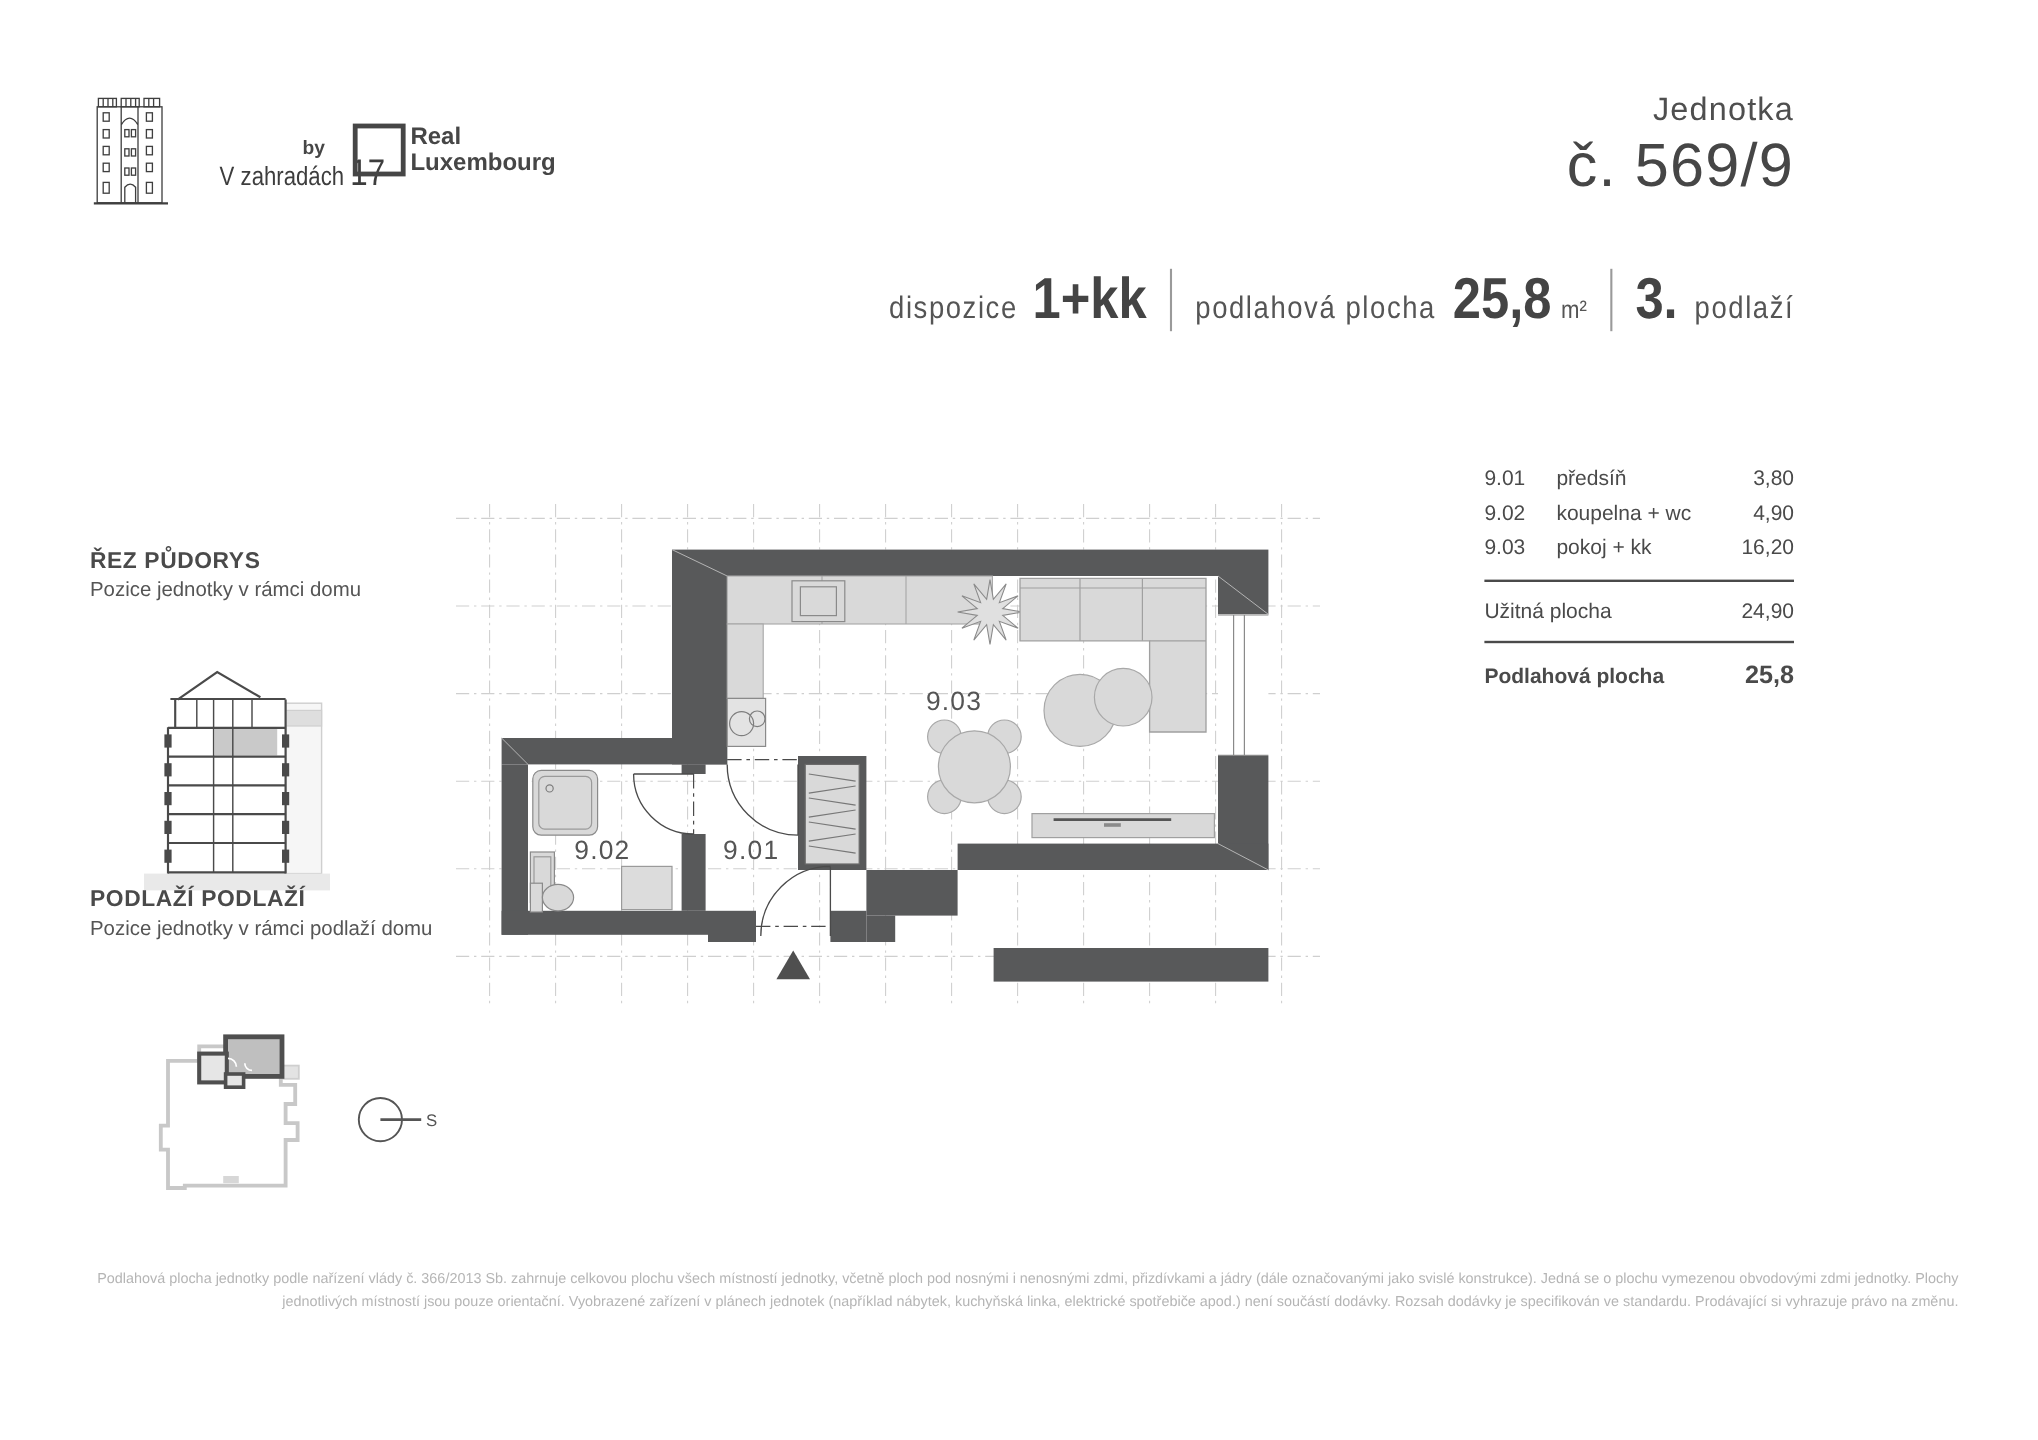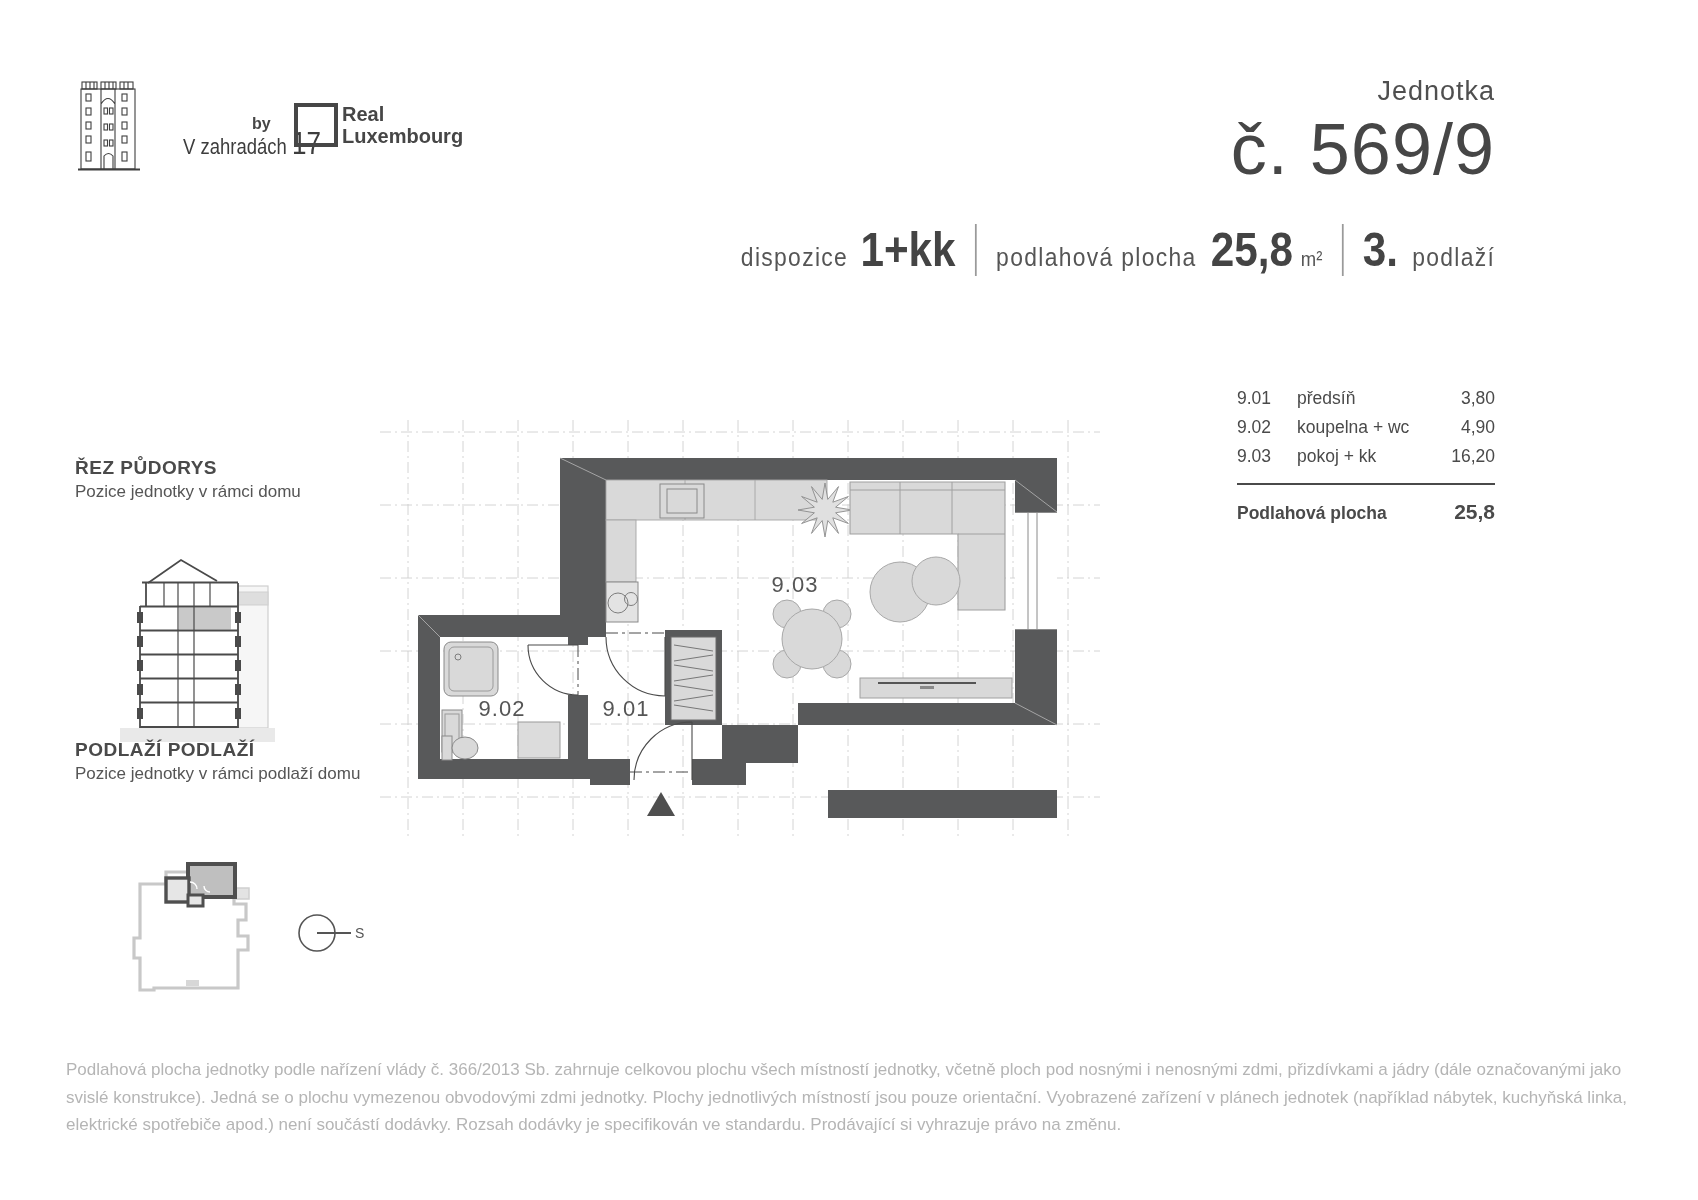--- a/index.html
+++ b/index.html
@@ -2,21 +2,21 @@
 <html><head>
 <meta charset="utf-8">
 <style>
   html,body{margin:0;padding:0;background:#ffffff;}
   body{font-family:"Liberation Sans", sans-serif;}
   #page{position:relative;width:1698px;height:1200px;background:#fff;overflow:hidden;}
   .abs{position:absolute;}
   .cond{transform:scaleX(.84);transform-origin:left center;display:inline-block;}
   
   .unit-label{font-size:27px;color:#4f4f4f;letter-spacing:1px;text-align:right;}
-  .unit-number{font-size:72px;color:#464646;letter-spacing:1px;text-align:right;}
+  .unit-number{font-size:51px;color:#464646;letter-spacing:1px;text-align:right;}
   .by-label{font-size:16px;font-weight:700;color:#464646;}
   .rl-square{width:36px;height:36px;border:4px solid #464646;}
   .rl-name{font-size:20px;font-weight:700;color:#464646;line-height:1.1;}
   .logo-name{font-size:22px;color:#3d3d3d;white-space:nowrap;}
   .logo-name b{font-size:31px;font-weight:500;}
   
   .spec{display:flex;align-items:baseline;color:#555;transform:scaleX(.88);transform-origin:right center;white-space:nowrap;}
   .spec .lbl{font-size:26px;letter-spacing:1.5px;}
   .spec .big{font-size:48px;font-weight:700;color:#444;letter-spacing:0;}
   .spec .unit{font-size:21px;margin-left:9px;}
@@ -29,21 +29,21 @@
   .rtable .hd{display:flex;font-size:15px;color:#5f5f5f;padding-bottom:13px;border-bottom:2px solid #4a4a4a;}
   .rtable .row{display:flex;font-size:17.5px;line-height:29px;}
   .rtable .rows{padding:10px 0 12px 0;border-bottom:2px solid #4a4a4a;}
   .c-ozn{width:60px;}
   .c-ucel{flex:1;}
   .c-pl{width:70px;text-align:right;}
   .rtable .sum{display:flex;font-size:17.5px;padding:14px 0;border-bottom:2px solid #4a4a4a;}
   .rtable .tot{display:flex;align-items:baseline;font-size:17.5px;font-weight:700;padding-top:15px;}
   .rtable .tot .c-pl{font-size:21px;}
   
-  .disclaimer{width:1566px;font-size:17px;line-height:1.62;color:#b5b5b5;text-align:left;}
+  .disclaimer{width:1566px;font-size:12px;line-height:1.62;color:#b5b5b5;text-align:right;}
   .site{font-size:14.5px;letter-spacing:4.5px;color:#4f4f4f;font-weight:500;text-align:center;width:100%;}
 </style>
 </head>
 <body>
 
 <div id="page">
 
   <svg class="abs" style="left:78px;top:80px;" width="62" height="92" viewBox="0 0 62 92">
     <g fill="none" stroke="#3f3f3f" stroke-width="1.1">
       <rect x="4" y="2" width="15" height="7"></rect>
@@ -267,20 +267,24 @@
         <span class="c-ozn">9.02</span>
         <span class="c-ucel">koupelna + wc</span>
         <span class="c-pl">4,90</span>
       </div>
       <div class="row">
         <span class="c-ozn">9.03</span>
         <span class="c-ucel">pokoj + kk</span>
         <span class="c-pl">16,20</span>
       </div>
     </div>
+    <div class="sum">
+      <span class="c-ucel">Užitná plocha</span>
+      <span class="c-pl">24,90</span>
+    </div>
     <div class="tot">
       <span class="c-ucel">Podlahová plocha</span>
       <span class="c-pl">25,8</span>
     </div>
   </div>
 
   <div class="abs disclaimer" style="left:66px;top:1056px;">Podlahová plocha jednotky podle nařízení vlády č. 366/2013 Sb. zahrnuje celkovou plochu všech místností jednotky, včetně ploch pod nosnými i nenosnými zdmi, přizdívkami a jádry (dále označovanými jako svislé konstrukce). Jedná se o plochu vymezenou obvodovými zdmi jednotky. Plochy jednotlivých místností jsou pouze orientační. Vyobrazené zařízení v plánech jednotek (například nábytek, kuchyňská linka, elektrické spotřebiče apod.) není součástí dodávky. Rozsah dodávky je specifikován ve standardu. Prodávající si vyhrazuje právo na změnu.</div>
 
 </div>
 

